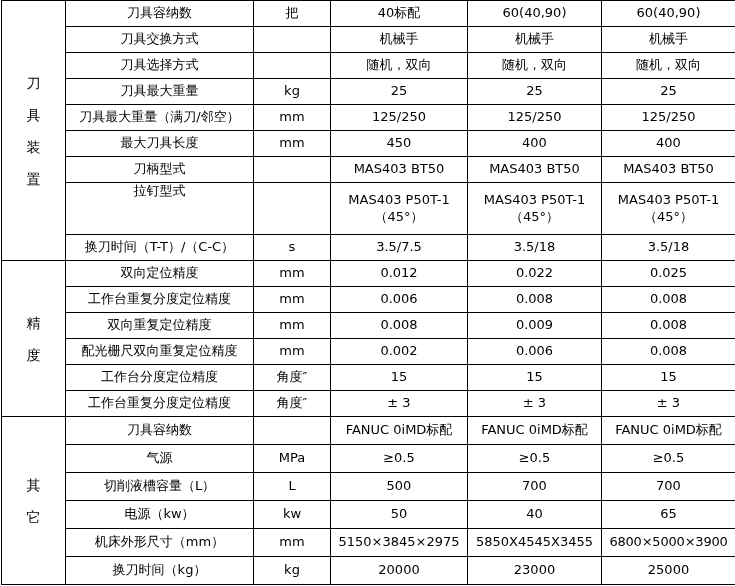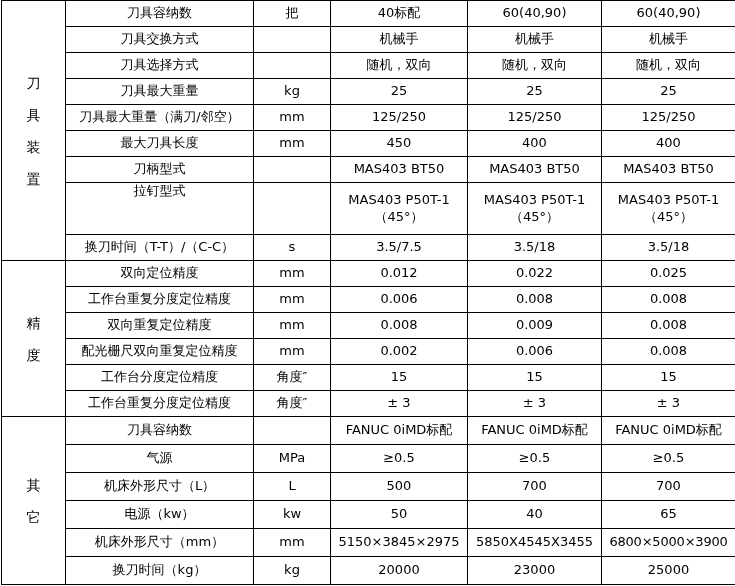--- a/index.html
+++ b/index.html
@@ -195,21 +195,21 @@
         <td>FANUC 0iMD标配</td>
       </tr>
       <tr class="r28">
         <td class="lbl">气源</td>
         <td class="unit">MPa</td>
         <td>≥0.5</td>
         <td>≥0.5</td>
         <td>≥0.5</td>
       </tr>
       <tr class="r28">
-        <td class="lbl">机床外形尺寸（L）</td>
+        <td class="lbl">切削液槽容量（L）</td>
         <td class="unit">L</td>
         <td>500</td>
         <td>700</td>
         <td>700</td>
       </tr>
       <tr class="r28">
         <td class="lbl">电源（kw）</td>
         <td class="unit">kw</td>
         <td>50</td>
         <td>40</td>

